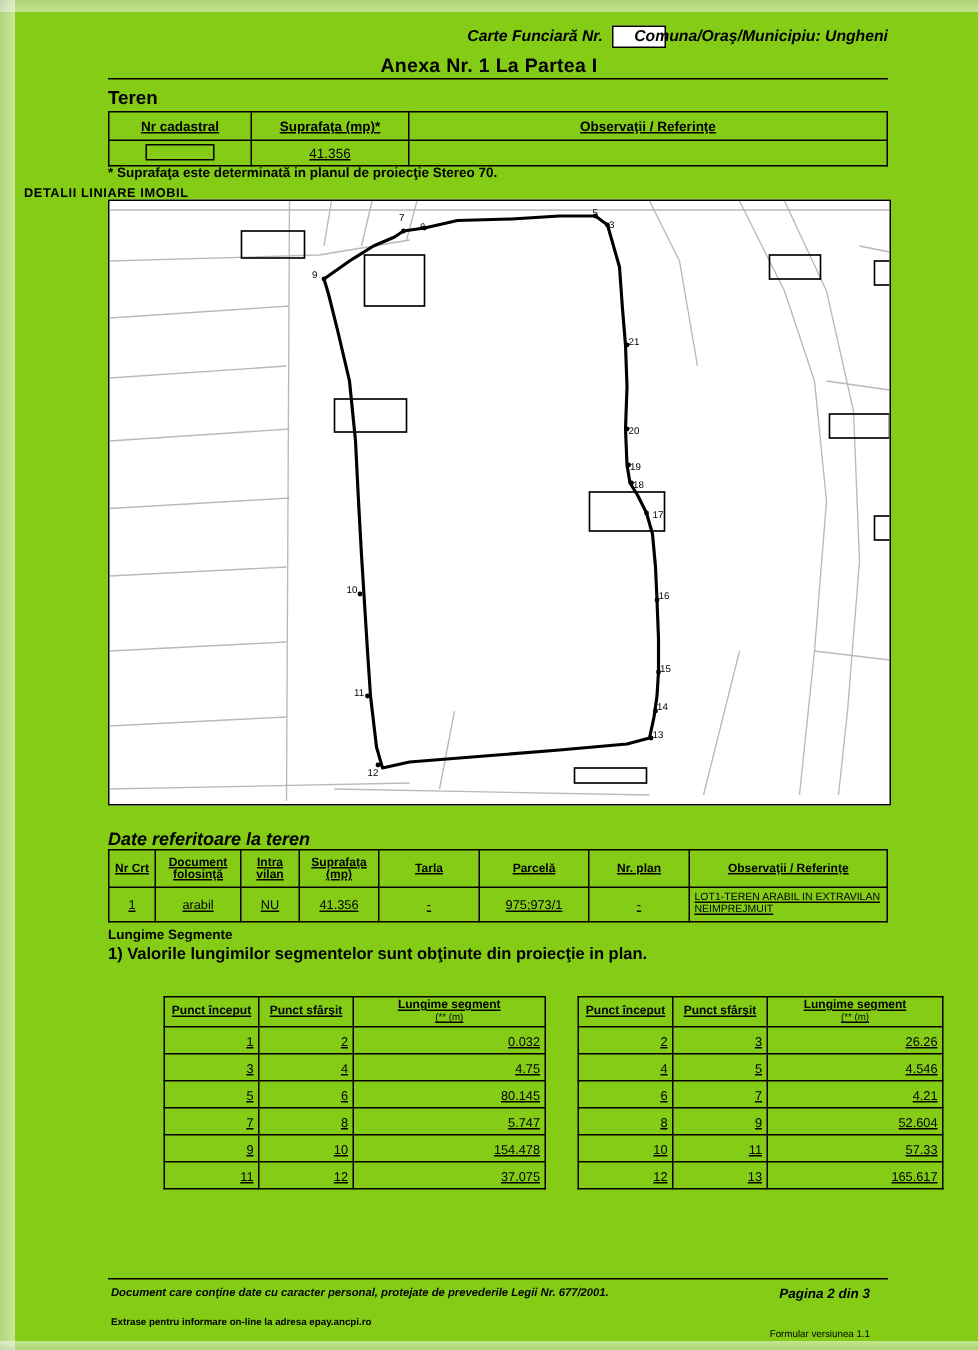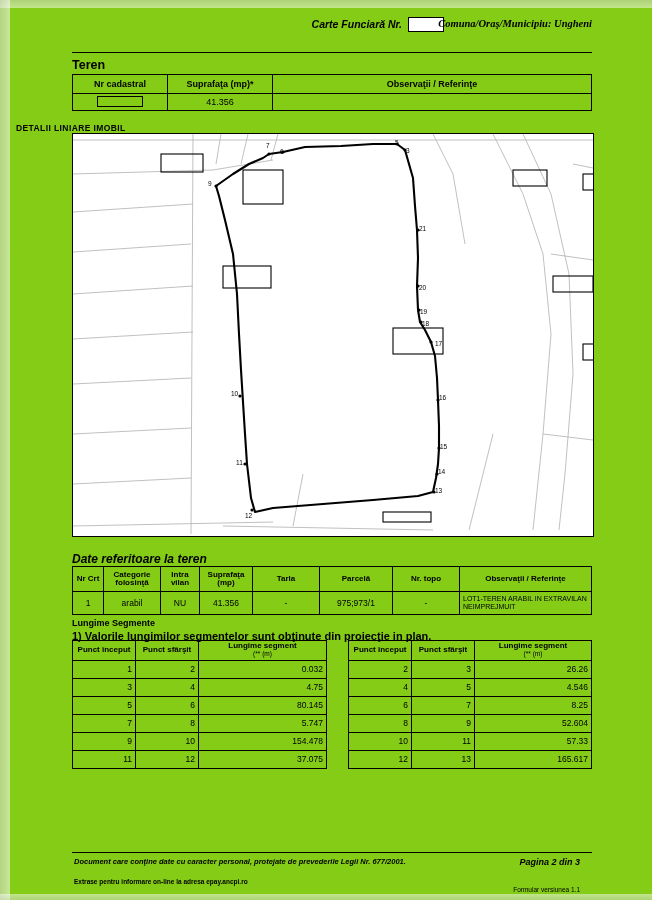--- a/index.html
+++ b/index.html
@@ -24,36 +24,36 @@
   .hdr .cf{
     position:absolute;right:190px;top:2px;
     font-style:italic;font-weight:bold;font-size:10.5px;white-space:nowrap;
   }
   .hdr .cfbox{
     position:absolute;right:148px;top:1px;width:34px;height:13px;
     border:1.2px solid #000;background:#fff;
   }
   .hdr .com{
     position:absolute;right:0px;top:2px;
-    font-style:italic;font-weight:bold;font-size:10.5px;white-space:nowrap;font-family:Liberation Serif, serif;
+    font-style:italic;font-weight:bold;font-size:10.5px;white-space:nowrap;
   }
   .anexa{
     position:absolute;left:0;top:36px;width:652px;
     text-align:center;font-weight:bold;font-size:13px;
     letter-spacing:.2px;
   }
   .rule{
     position:absolute;left:72px;top:52px;width:520px;height:0;
     border-top:1.6px solid #000;
   }
   .teren-lbl{
     position:absolute;left:72px;top:58px;font-weight:bold;font-size:12.5px;
   }
   
-  table{border-collapse:collapse;}
+  table{border-collapse:collapse;text-decoration:underline;}
   .t1{
     position:absolute;left:72px;top:74px;width:520px;
     font-size:9px;
   }
   .t1 td,.t1 th{
     border:1px solid #000;text-align:center;vertical-align:middle;
     padding:1px 2px;font-weight:normal;
   }
   .t1 th{font-weight:bold;font-size:9px;height:16px;}
   .t1 td{height:14px;}
@@ -93,21 +93,21 @@
   .t2 td{height:20px;font-size:8.5px;}
   .t2 td.obs{font-size:7px;text-align:left;padding-left:3px;line-height:1.15;}
   
   .ls-title{
     position:absolute;left:72px;top:618px;font-size:9px;font-weight:bold;
   }
   .ls-sub{
     position:absolute;left:72px;top:630px;font-size:11px;font-weight:bold;
   }
   .seg{
-    position:absolute;top:640px;font-size:8.5px;
+    position:absolute;top:664px;font-size:8.5px;margin-left:37px;
   }
   .seg.left{left:72px;width:255px;}
   .seg.right{left:348px;width:244px;}
   .seg th,.seg td{
     border:1px solid #000;padding:1px 3px;height:15px;
   }
   .seg th{font-weight:bold;font-size:8px;text-align:center;line-height:1.05;}
   .seg td{font-size:8.5px;}
   .seg td.num{text-align:right;}
   .seg .small{font-size:6.5px;font-weight:normal;}
@@ -148,39 +148,41 @@
   <div class="edge-t"></div>
   <div class="edge-l"></div>
   <div class="edge-b"></div>
 
   <div class="hdr">
     <span class="cf">Carte Funciară Nr.</span>
     <span class="cfbox"></span>
     <span class="com">Comuna/Oraş/Municipiu: Ungheni</span>
   </div>
 
+  <div class="anexa">Anexa Nr. 1 La Partea I</div>
   <div class="rule"></div>
 
   <div class="teren-lbl">Teren</div>
 
   <table class="t1">
     <tbody>
         <tr>
       <th style="width:90px">Nr cadastral</th>
       <th style="width:100px">Suprafaţa (mp)*</th>
       <th>Observaţii / Referinţe</th>
     </tr>
     <tr>
       <td><span class="cadbox"></span></td>
       <td>41.356</td>
       <td></td>
     </tr>
   </tbody>
     </table>
 
+  <div class="note">* Suprafaţa este determinată in planul de proiecţie Stereo 70.</div>
 
   <div class="map-title">DETALII LINIARE IMOBIL</div>
   <div class="map">
     <svg width="520" height="402" viewBox="0 0 520 402">
 
       <g stroke="#b9b9b9" stroke-width="0.9" fill="none">
         <path d="M0 6 L520 6"></path>
         <path d="M0 40 L140 36 L200 26"></path>
         <path d="M0 78 L120 70"></path>
         <path d="M0 118 L118 110"></path>
@@ -256,26 +258,26 @@
     <span class="pt" style="left:158px;top:256px">10</span>
     <span class="pt" style="left:163px;top:325px">11</span>
     <span class="pt" style="left:172px;top:378px">12</span>
   </div>
 
   <div class="drt">Date referitoare la teren</div>
   <table class="t2">
     <tbody>
         <tr>
       <th style="width:26px">Nr Crt</th>
-      <th style="width:52px">Categorie folosinţă</th>
+      <th style="width:52px">Document folosinţă</th>
       <th style="width:34px">Intra vilan</th>
       <th style="width:48px">Suprafaţa (mp)</th>
       <th style="width:62px">Tarla</th>
       <th style="width:68px">Parcelă</th>
-      <th style="width:62px">Nr. topo</th>
+      <th style="width:62px">Nr. plan</th>
       <th>Observaţii / Referinţe</th>
     </tr>
     <tr>
       <td>1</td>
       <td>arabil</td>
       <td>NU</td>
       <td>41.356</td>
       <td>-</td>
       <td>975;973/1</td>
       <td>-</td>
@@ -346,21 +348,21 @@
       <td class="num">26.26</td>
     </tr>
     <tr>
       <td class="num">4</td>
       <td class="num">5</td>
       <td class="num">4.546</td>
     </tr>
     <tr>
       <td class="num">6</td>
       <td class="num">7</td>
-      <td class="num">8.25</td>
+      <td class="num">4.21</td>
     </tr>
     <tr>
       <td class="num">8</td>
       <td class="num">9</td>
       <td class="num">52.604</td>
     </tr>
     <tr>
       <td class="num">10</td>
       <td class="num">11</td>
       <td class="num">57.33</td>

